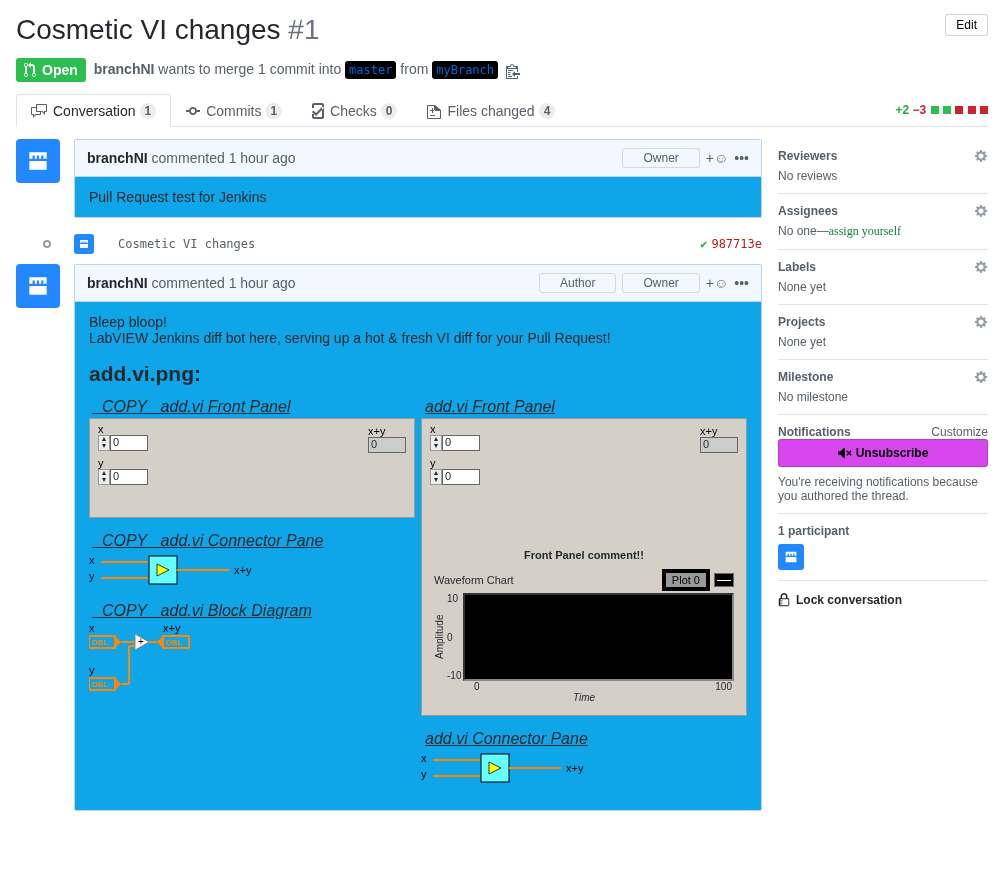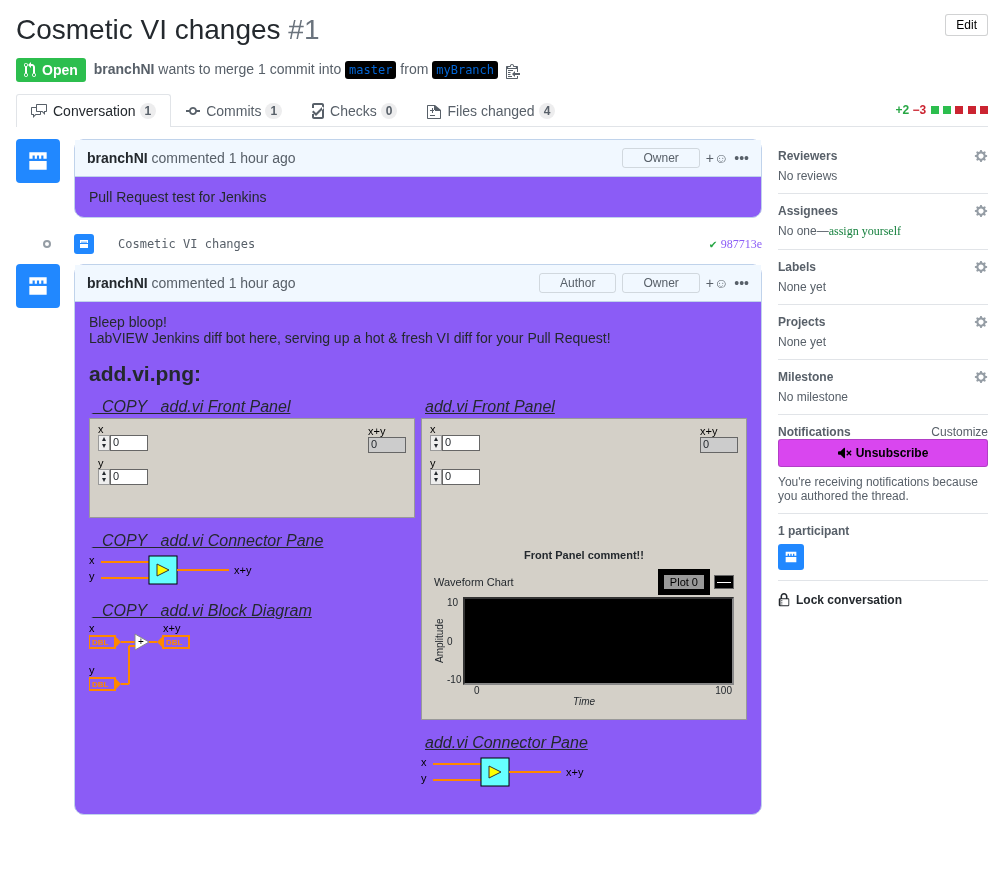--- a/index.html
+++ b/index.html
@@ -65,21 +65,21 @@
   .avatar {
     width: 44px; height: 44px; background: #2188ff; border-radius: 4px;
     display:flex; align-items:center; justify-content:center; flex-shrink:0;
     margin-right: 14px;
   }
   .avatar svg { width:26px; height:26px; fill:#fff; }
   .avatar.sm { width:20px; height:20px; border-radius:3px;}
   .avatar.sm svg{ width:12px; height:12px;}
 
   .comment-box {
-    flex:1; border:1px solid #c0d3eb; border-radius:10px; background:#8b5cf6;
+    flex:1; border:1px solid #c0d3eb; border-radius:2px; background:#0ea5e9;
   }
   .comment-header {
     background:#f1f8ff; padding: 8px 12px; display:flex; align-items:center;
     justify-content:space-between; border-bottom:1px solid #c0d3eb;
     color:#586069;
   }
   .comment-header .left .author { font-weight:600; color:#24292e; }
   .comment-header .right { display:flex; align-items:center; gap:6px; }
   .badge-label {
     border:1px solid rgba(27,31,35,.15); border-radius:3px; padding:2px 20px;
@@ -91,21 +91,21 @@
   .commit-row {
     display:flex; align-items:center; padding: 2px 0 10px 58px;
     font-family: SFMono-Regular, Consolas, monospace; font-size: 12px;
     color:#586069; position:relative;
   }
   .commit-row .node {
     position:absolute; left:27px; width:8px; height:8px; border:2px solid #959da5;
     border-radius:50%; background:#fff;
   }
   .commit-row .msg { margin-left: 10px; flex:1; color:#586069;}
-  .commit-row .sha { color:#8b5cf6; margin-left:auto;font-family:Liberation Serif, serif;}
+  .commit-row .sha { color:#b91c1c; margin-left:auto;}
   .commit-row .check { color:#28a745; margin-right:4px;}
 
   .diff-section-heading { font-size:21px; font-weight:600; margin:16px 0 10px 0;}
   .diff-cols { display:flex; gap:6px; }
   .diff-col { flex:1; }
   .panel-title {
     font-style:italic; font-size:16px; text-decoration:underline;
     padding: 2px 4px; display:inline-block;
   }
   .labview-panel {
@@ -127,21 +127,21 @@
     font-size:11px;
   }
   .lv-output {
     background:#ccc; border:1px solid #666; width:38px; height:16px; padding:0 2px;
     font-size:11px;
   }
   .lv-front-right { position:absolute; top:6px; right:8px; }
   .lv-comment-text { text-align:center; margin:8px 0; font-size:11px; font-weight:600;}
   .waveform { margin: 4px 8px 8px 8px; }
   .waveform-header { display:flex; justify-content:space-between; align-items:center; font-size:11px; }
-  .plot-badge { background:#999; padding:1px 6px; color:#000; border:6px solid #000000;}
+  .plot-badge { background:#999; padding:1px 6px; color:#000; border:4px solid #000000;}
   .plot-line-icon{ width:20px; height:14px; background:#000; border:1px solid #666; position:relative;}
   .plot-line-icon::after{ content:""; position:absolute; left:2px; right:2px; top:50%; border-top:1px solid #fff;}
   .chart-area {
     display:flex; align-items:stretch; margin-top:2px;
   }
   .chart-ylabel { writing-mode: vertical-rl; transform: rotate(180deg); font-size:10px; text-align:center;}
   .chart-yticks { display:flex; flex-direction:column; justify-content:space-between; font-size:10px; padding:0 2px;}
   .chart-plot { flex:1; background:#000; height:88px; border:2px inset #888;}
   .chart-xrow { display:flex; justify-content:space-between; font-size:10px; padding:0 2px 0 40px;}
   .chart-xlabel { text-align:center; font-size:10px;font-style:italic;}

